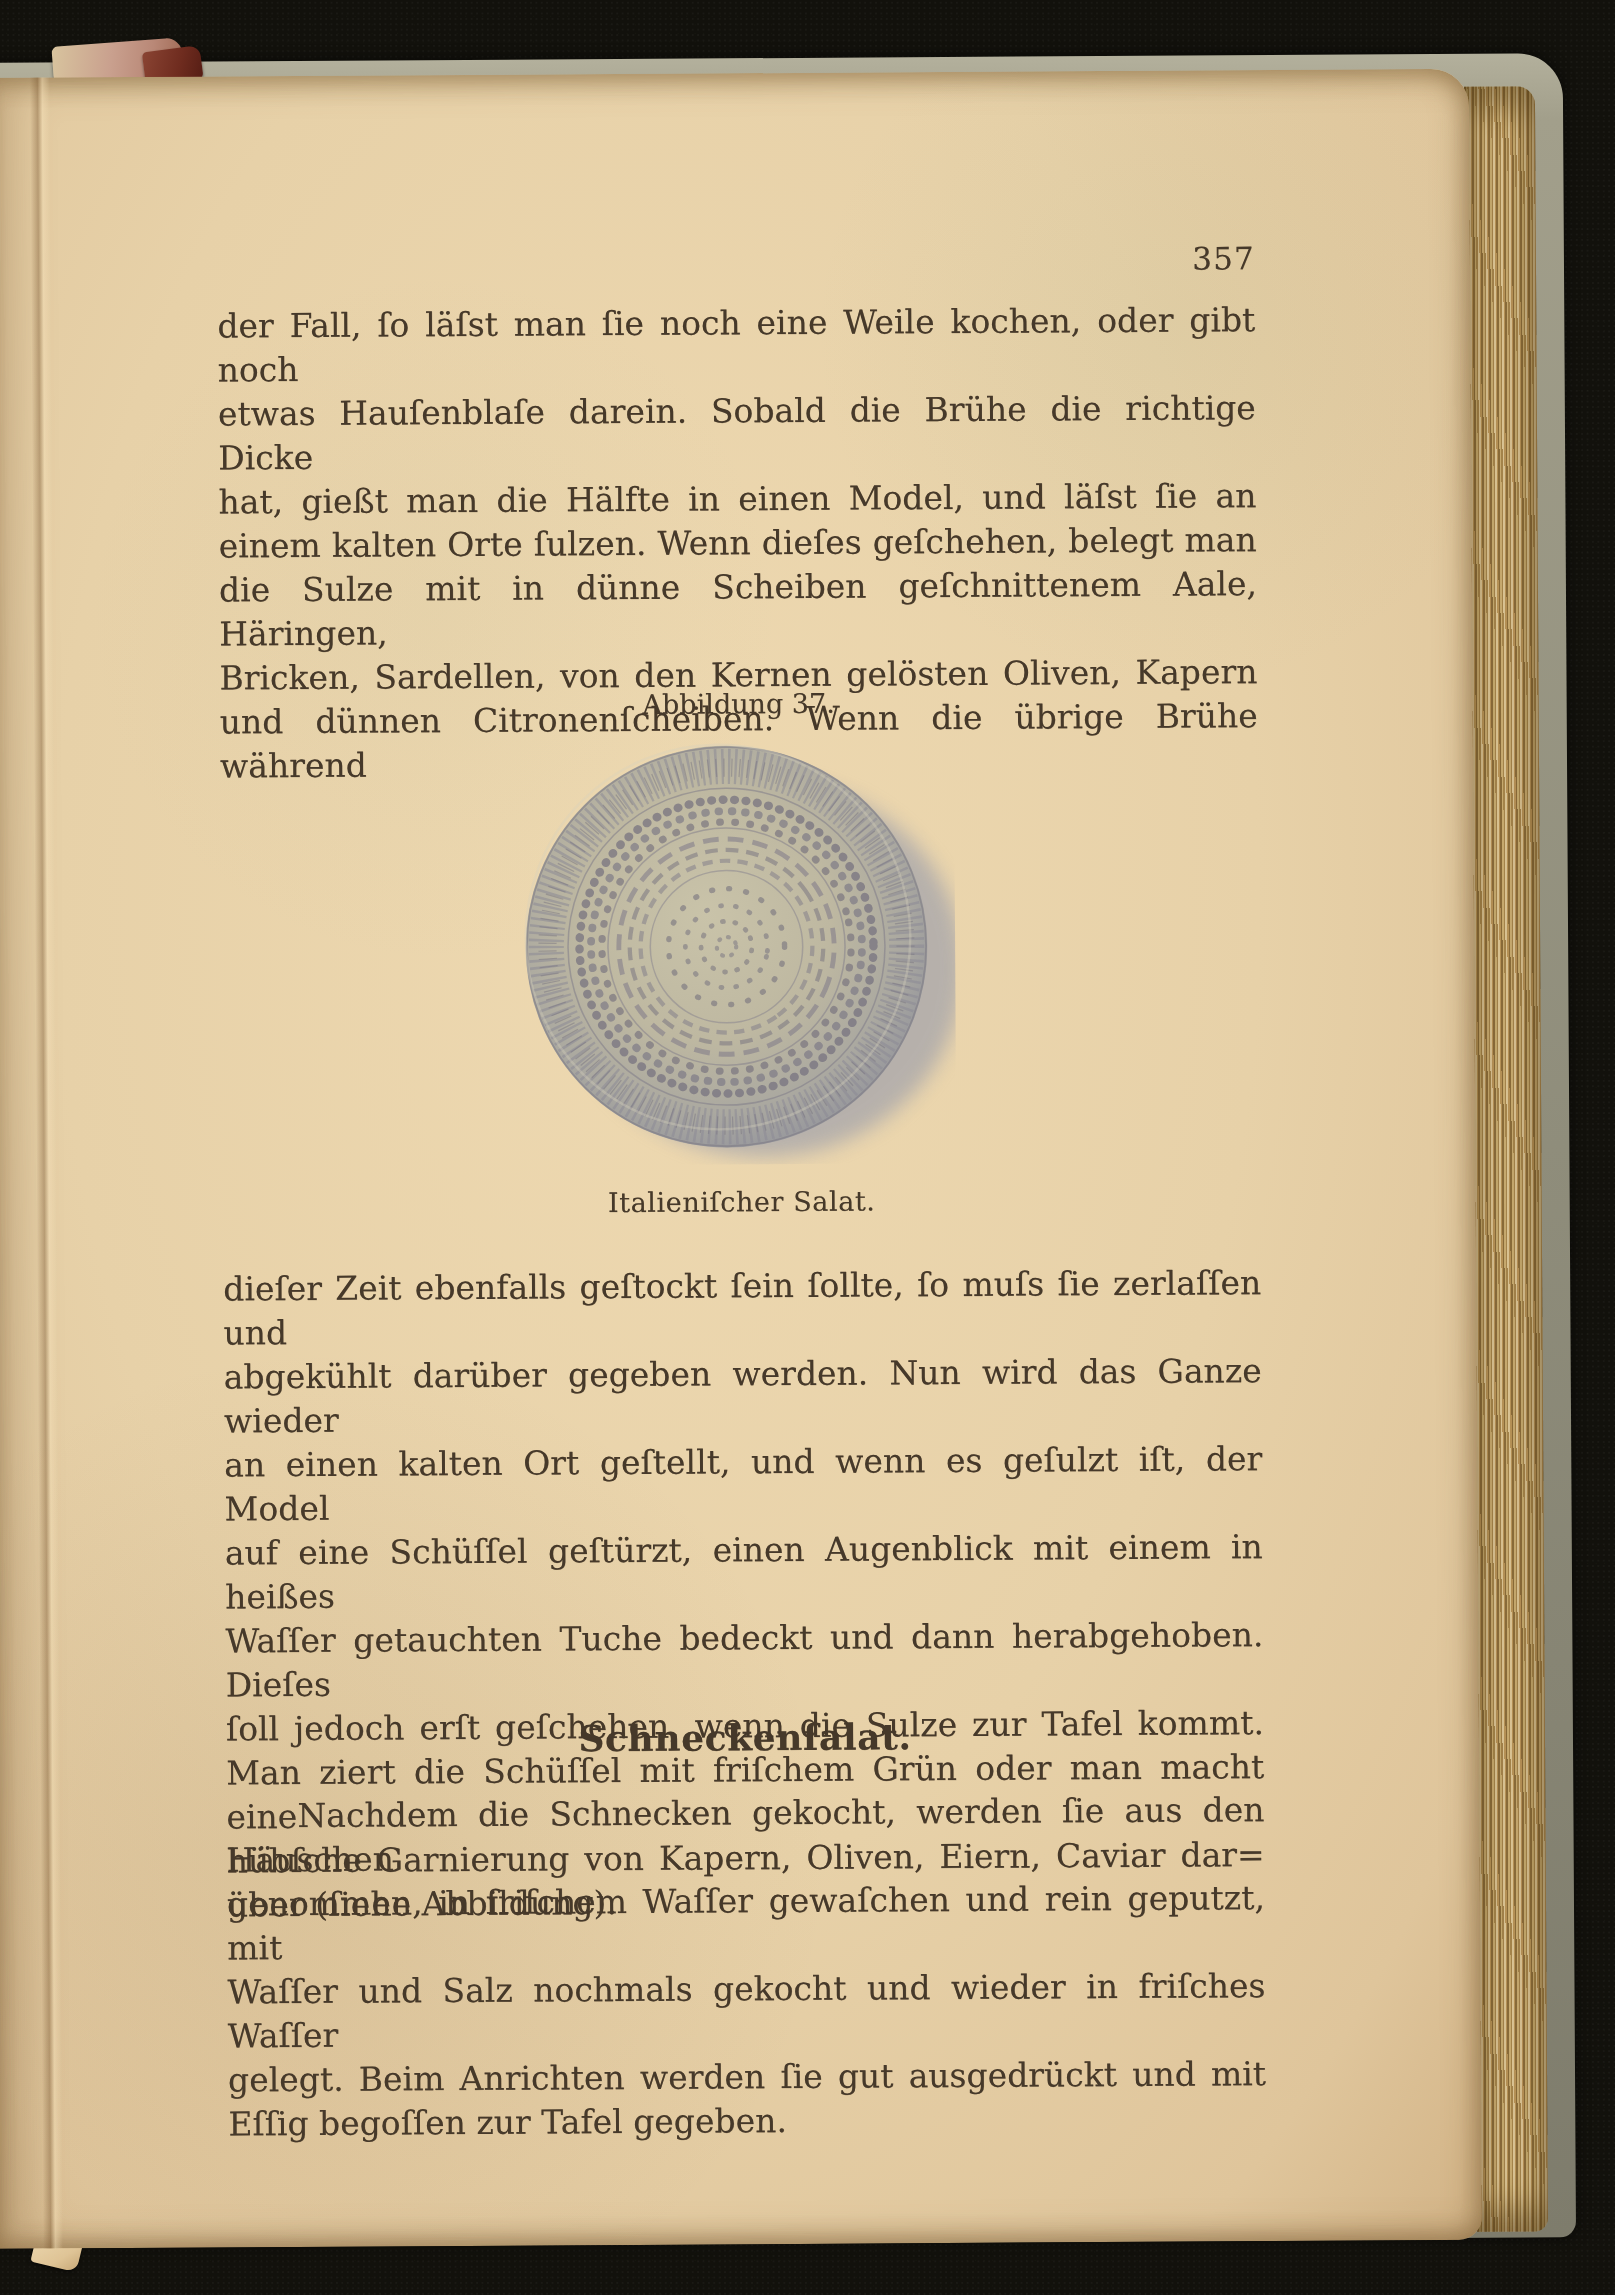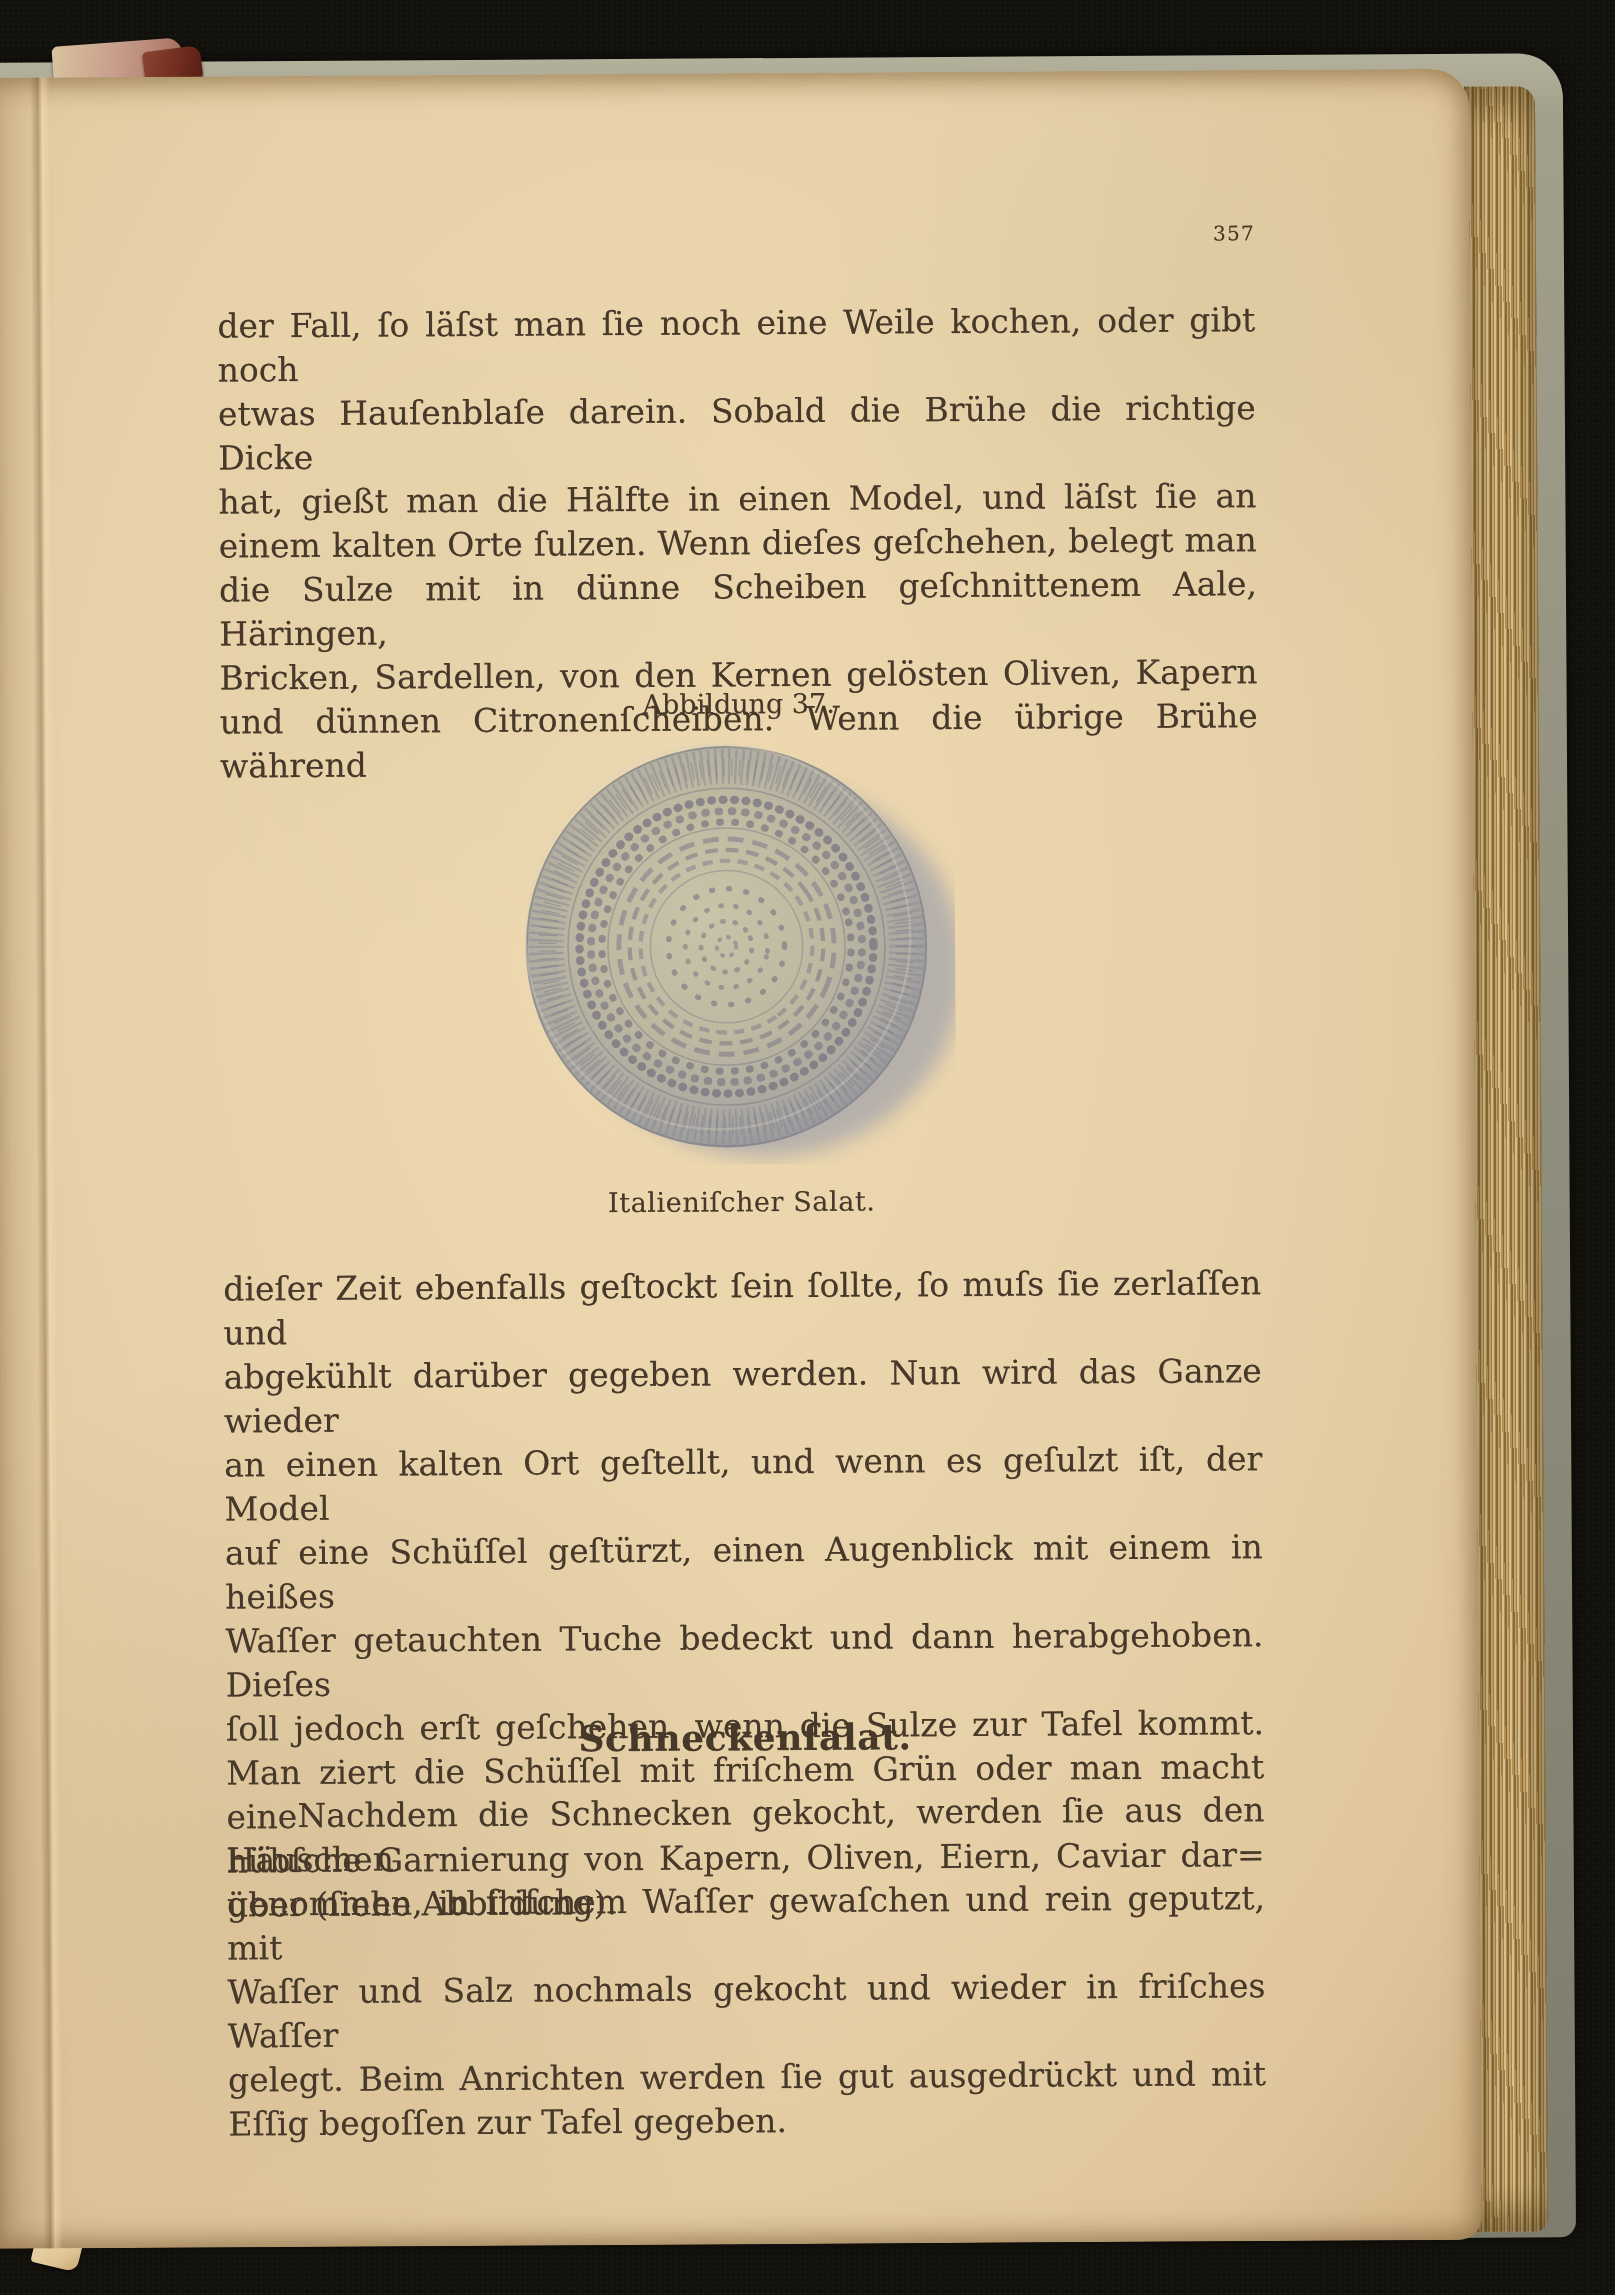--- a/index.html
+++ b/index.html
@@ -57,21 +57,21 @@
   .crease{position:absolute;left:44px;top:0;width:20.6px;height:100%;
     background:linear-gradient(90deg, rgba(120,85,45,0) 0%, rgba(115,80,42,.38) 38%,
       rgba(248,228,188,.45) 62%, rgba(120,85,45,0) 100%);}
 
   
   .ink{color:#46392a;text-shadow:0.2px 0.2px 0.3px rgba(70,55,35,.45);}
   .col{position:absolute;left:222px;width:1038px;}
   .jline{font-size:33px;line-height:44px;text-align:justify;text-align-last:justify;white-space:normal;}
   .jlast{text-align-last:left;}
   .indent{text-indent:71px;}
-  .pagenum{position:absolute;top:224px;right:355px;font-size:20px;letter-spacing:1.2px;}
+  .pagenum{position:absolute;top:243px;right:355px;font-size:31px;letter-spacing:1.2px;}
   .figlabel{position:absolute;top:688px;font-size:27px;text-align:center;}
   .figcap{position:absolute;top:1186px;font-size:27px;text-align:center;letter-spacing:0.6px;}
   .heading{position:absolute;top:1716px;font-size:36px;font-weight:bold;text-align:center;letter-spacing:0.6px;}
   .p1{top:301px;} .p2{top:1264px;} .p3{top:1791px;}
 
   .illus{position:absolute;left:506px;top:737px;width:450px;height:427px;}
 </style>
 </head>
 <body>
 

